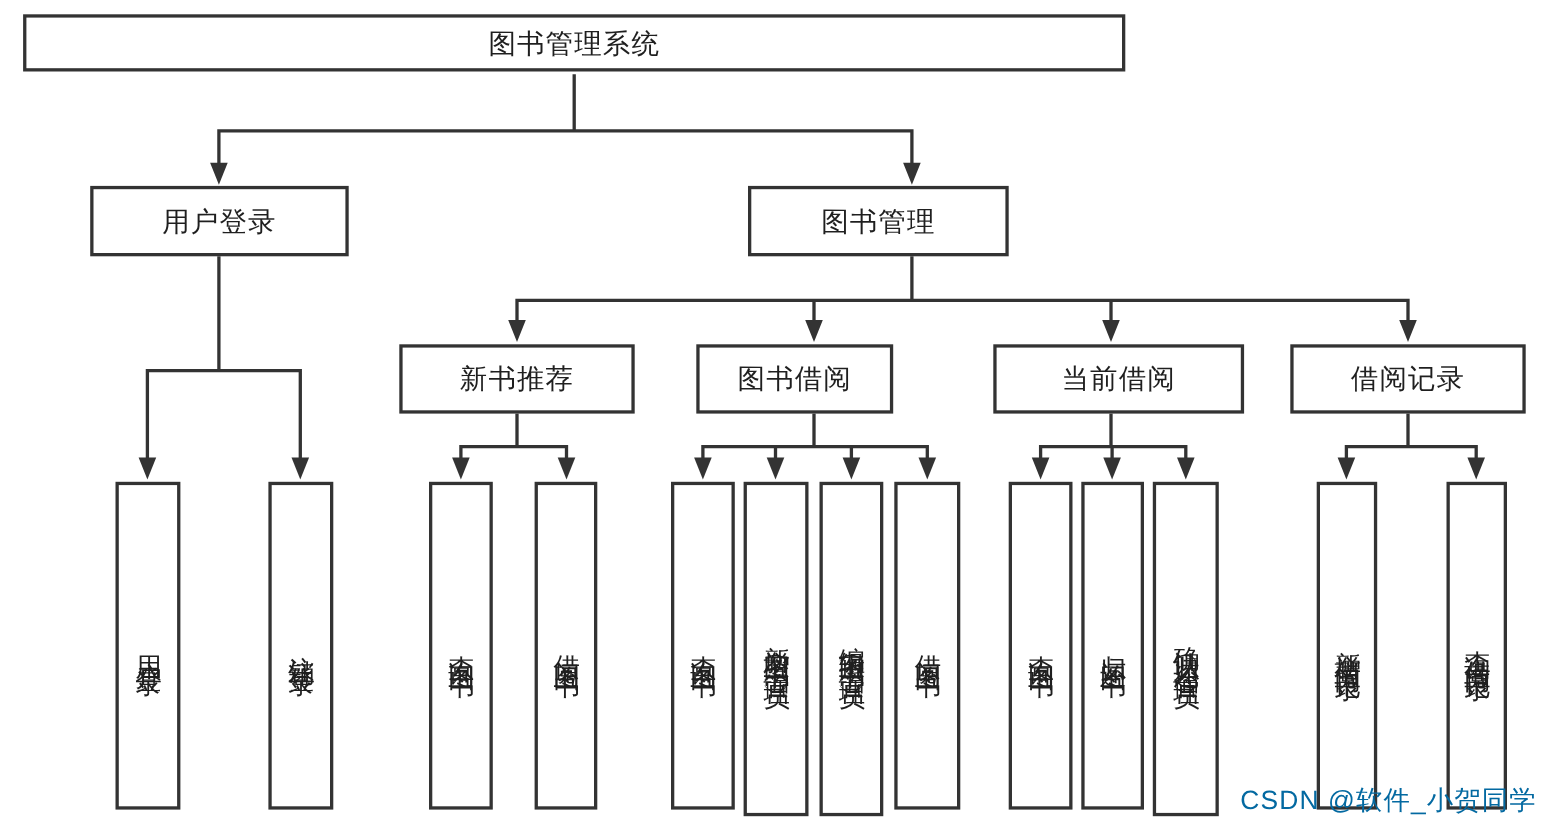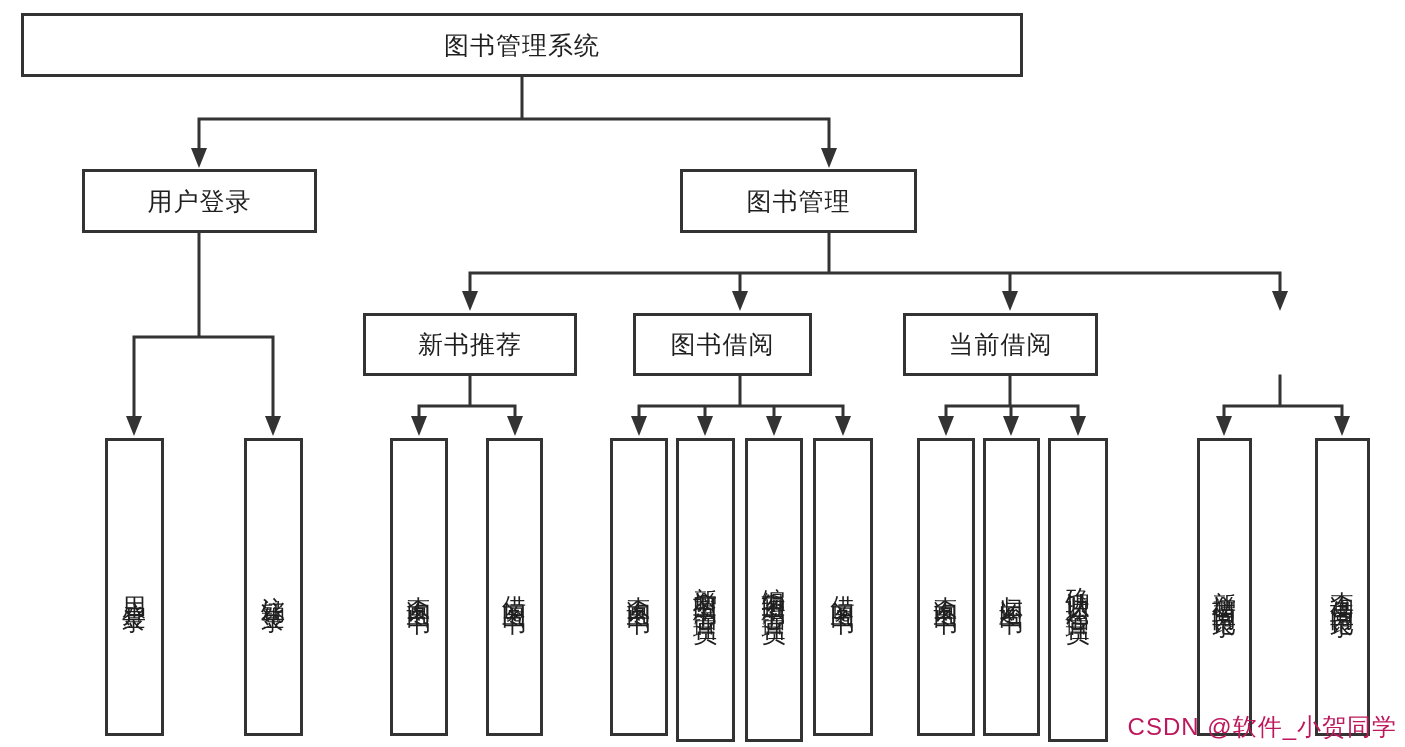--- a/index.html
+++ b/index.html
@@ -37,21 +37,21 @@
     text-orientation: mixed;
     font-size: 24px;
     letter-spacing: 5px;
     line-height: 1.05;
   }
   .watermark {
     position: absolute;
     right: 8px;
     bottom: 4px;
     font-size: 24px;
-    color: #be185d;
+    color: #0369a1;
     letter-spacing: 1px;
     z-index: 5;
     white-space: nowrap;
   }
 </style>
 </head>
 <body>
 
 <div class="canvas">
 
@@ -81,28 +81,29 @@
       <polygon points="766,416 782,416 774,436"></polygon>
       <polygon points="835,416 851,416 843,436"></polygon>
       <polygon points="938,416 954,416 946,436"></polygon>
       <polygon points="1003,416 1019,416 1011,436"></polygon>
       <polygon points="1070,416 1086,416 1078,436"></polygon>
       <polygon points="1216,416 1232,416 1224,436"></polygon>
       <polygon points="1334,416 1350,416 1342,436"></polygon>
     </g>
   </svg>
 
-  <div class="node hbox" style="left:21px; top:13px; width:1002px; height:64px;">图书管理系统</div>
+  <div class="node hbox" style="left:21px; top:13px; width:1002px; height:52px;">图书管理系统</div>
 
   <div class="node hbox" style="left:82px; top:169px; width:235px; height:64px;">用户登录</div>
   <div class="node hbox" style="left:680px; top:169px; width:237px; height:64px;">图书管理</div>
 
   <div class="node hbox" style="left:363px; top:313px; width:214px; height:63px;">新书推荐</div>
   <div class="node hbox" style="left:633px; top:313px; width:179px; height:63px;">图书借阅</div>
-  <div class="node hbox" style="left:903px; top:313px; width:195px; height:63px;">当前借阅</div>
+  <div class="node hbox" style="left:903px; top:313px; width:228px; height:63px;">当前借阅</div>
+  <div class="node hbox" style="left:1173px; top:313px; width:214px; height:63px;">借阅记录</div>
 
   <div class="node vbox" style="left:105px; top:438px; width:59px; height:298px;">用户登录</div>
   <div class="node vbox" style="left:244px; top:438px; width:59px; height:298px;">注销登录</div>
 
   <div class="node vbox" style="left:390px; top:438px; width:58px; height:298px;">查询图书</div>
   <div class="node vbox" style="left:486px; top:438px; width:57px; height:298px;">借阅图书</div>
 
   <div class="node vbox" style="left:610px; top:438px; width:58px; height:298px;">查询图书</div>
   <div class="node vbox" style="left:676px; top:438px; width:59px; height:304px;">新增图书（管理员）</div>
   <div class="node vbox" style="left:745px; top:438px; width:58px; height:304px;">编辑图书（管理员）</div>

